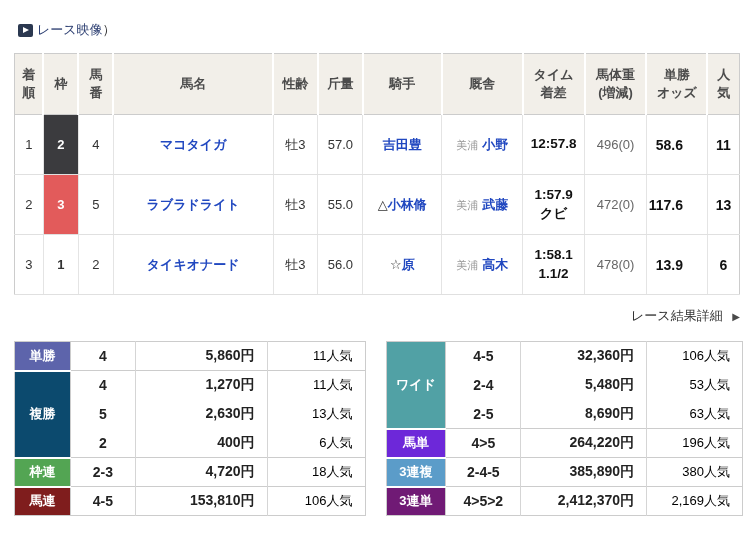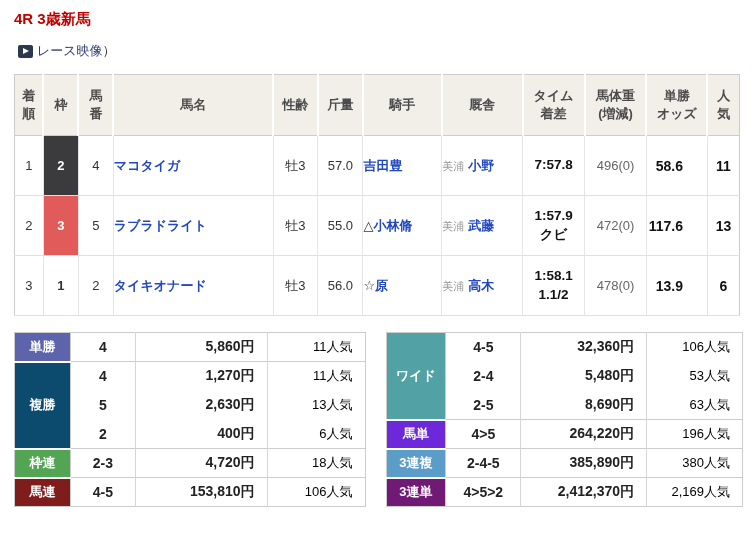--- a/index.html
+++ b/index.html
@@ -20,21 +20,21 @@
   
   .rtable { width:726px; margin-top:14px; border:1px solid #ccc; }
   .rtable th { background:#f2efe9; color:#4b4b4b; font-size:13px; font-weight:bold;
     height:61px; text-align:center; vertical-align:middle; white-space:pre-line;
     border-right:2px solid #fff; border-bottom:1px solid #ccc; line-height:1.35; }
   .rtable th:last-child { border-right:none; }
   .rtable td { height:60px; font-size:13px; color:#333; text-align:center;
     vertical-align:middle; border-right:1px solid #e4e4e4; border-bottom:1px solid #e0e0e0; }
   .rtable td:last-child { border-right:none; }
   .rtable td.bracket { padding:0; font-weight:bold; }
-  .rtable td.name, .rtable td.jockey, .rtable td.stable { text-align:left; padding-left:0; }
+  .rtable td.name, .rtable td.jockey, .rtable td.stable { text-align:center; padding-left:0; }
   a.blue { color:#2148c0; font-weight:bold; text-decoration:none; cursor:pointer; }
   .mark { color:#333; font-weight:normal; }
   .gray { color:#757575; }
   .region { font-size:11px; color:#999; margin-right:4px; }
   td.time { font-weight:bold; color:#111; font-size:13.5px; line-height:1.35; }
   td.bodyw { color:#666; }
   td.odds { font-weight:bold; color:#111; font-size:14px; text-align:right; padding-right:24px; }
   td.pop { font-weight:bold; color:#111; font-size:14px; }
 
   .detail-row { width:726px; text-align:right; margin-top:12px; font-size:13px; color:#333; }
@@ -53,21 +53,20 @@
   .ptable tr.gstart td.blabel { border-top:2px solid #fff; }
   .ptable td.combo { text-align:center; font-weight:bold; color:#222; }
   .ptable td.amount { text-align:right; padding-right:12px; font-weight:bold; color:#222; }
   .ptable td.ppop { text-align:right; padding-right:12px; font-size:13px; color:#000000; }
 </style>
 </head>
 <body>
 
 <div class="wrap">
 
-  <div class="race-title">4R 3歳新馬</div>
 
   <div class="race-sub">
     <span class="video-link">
       <span class="video-icon"></span>
       <span>レース映像</span>
     </span>
     <span>）</span>
   </div>
 
   <table class="rtable">
@@ -117,21 +116,21 @@
         </td>
         <td class="gray">牡3</td>
         <td class="gray">57.0</td>
         <td class="jockey">
           <span class="mark"></span><a class="blue">吉田豊</a>
         </td>
         <td class="stable">
           <span class="region">美浦</span><a class="blue">小野</a>
         </td>
         <td class="time">
-          <div>7:57.8</div>
+          <div>12:57.8</div>
           <div></div>
         </td>
         <td class="bodyw">496(0)</td>
         <td class="odds">58.6</td>
         <td class="pop">11</td>
       </tr>
       <tr>
         <td>2</td>
         <td class="bracket" style="background-color: rgb(226, 91, 91); color: rgb(255, 255, 255);">3</td>
         <td>5</td>
@@ -173,20 +172,26 @@
           <div>1:58.1</div>
           <div>1.1/2</div>
         </td>
         <td class="bodyw">478(0)</td>
         <td class="odds">13.9</td>
         <td class="pop">6</td>
       </tr>
     </tbody>
   </table>
 
+  <div class="detail-row">
+    <span class="detail-link">
+      <span>レース結果詳細</span>
+      <span class="detail-arrow">▶</span>
+    </span>
+  </div>
 
   <div class="payouts">
 
     <table class="ptable">
       <colgroup>
         <col style="width:56px">
           <col style="width:65px">
           <col style="width:132px">
           <col style="width:98px">
       </colgroup>

